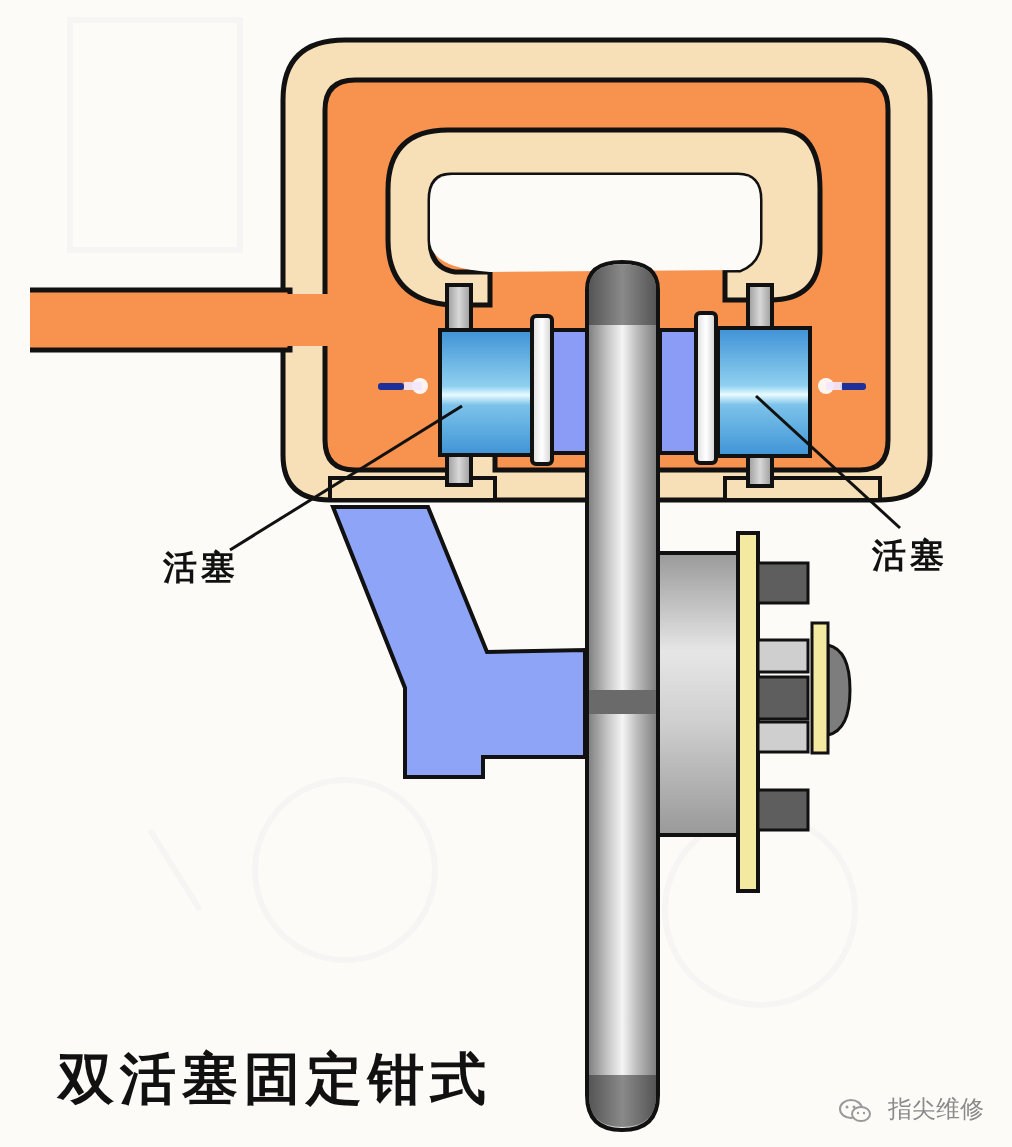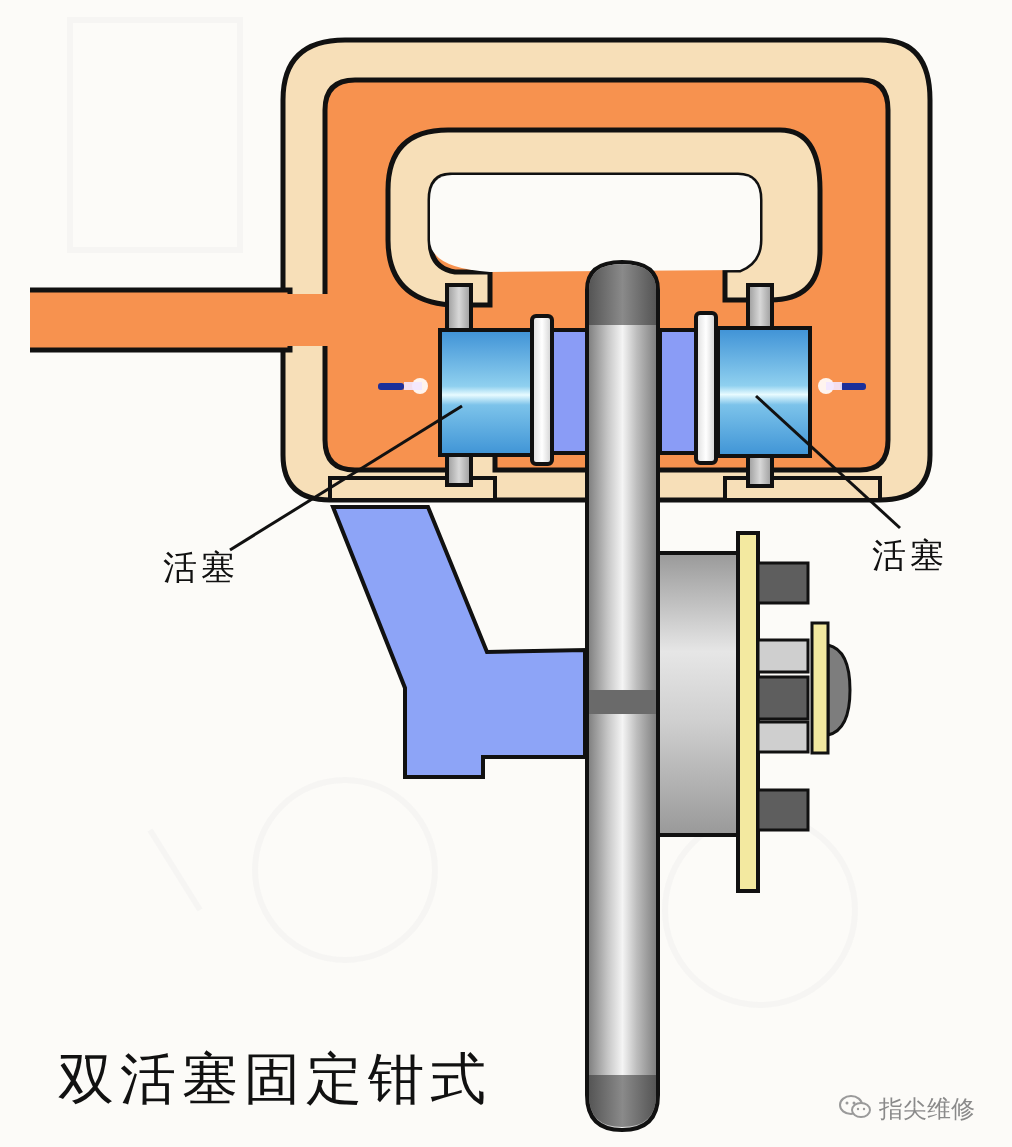--- a/index.html
+++ b/index.html
@@ -1,22 +1,22 @@
 <!DOCTYPE html>
 <html><head>
 <meta charset="utf-8">
 <style>
   html, body { margin: 0; padding: 0; background: #fcfbf8; }
   body { width: 1012px; height: 1147px; position: relative; overflow: hidden; font-family: "DejaVu Sans", sans-serif; }
   #stage { position: absolute; left: 0; top: 0; width: 1012px; height: 1147px; }
-  .lbl { position: absolute; font-family: "DejaVu Serif", serif; font-weight: normal; color: #111; letter-spacing: 4px; }
+  .lbl { position: absolute; font-family: "DejaVu Serif", serif; font-weight: bold; color: #111; letter-spacing: 4px; }
   #piston-label-left { left: 163px; top: 545px; font-size: 34px; }
   #piston-label-right { left: 872px; top: 533px; font-size: 34px; }
   #caption { left: 58px; top: 1042px; font-size: 56px; letter-spacing: 6px; }
-  #watermark { position: absolute; left: 838px; top: 1093px; display: flex; align-items: flex-start; gap: 7px; color: #8a8a8a; font-size: 24px; font-family: "DejaVu Sans", sans-serif; }
+  #watermark { position: absolute; left: 838px; top: 1093px; display: flex; align-items: flex-end; gap: 16px; color: #8a8a8a; font-size: 24px; font-family: "DejaVu Sans", sans-serif; }
   #watermark svg { display: block; }
 </style>
 </head>
 <body>
 
 <div id="stage">
 <svg width="1012" height="1147" viewBox="0 0 1012 1147" xmlns="http://www.w3.org/2000/svg">
   <defs>
     <linearGradient id="pistonGrad" x1="0" y1="0" x2="0" y2="1">
       <stop offset="0" stop-color="#3f92d6"></stop>

